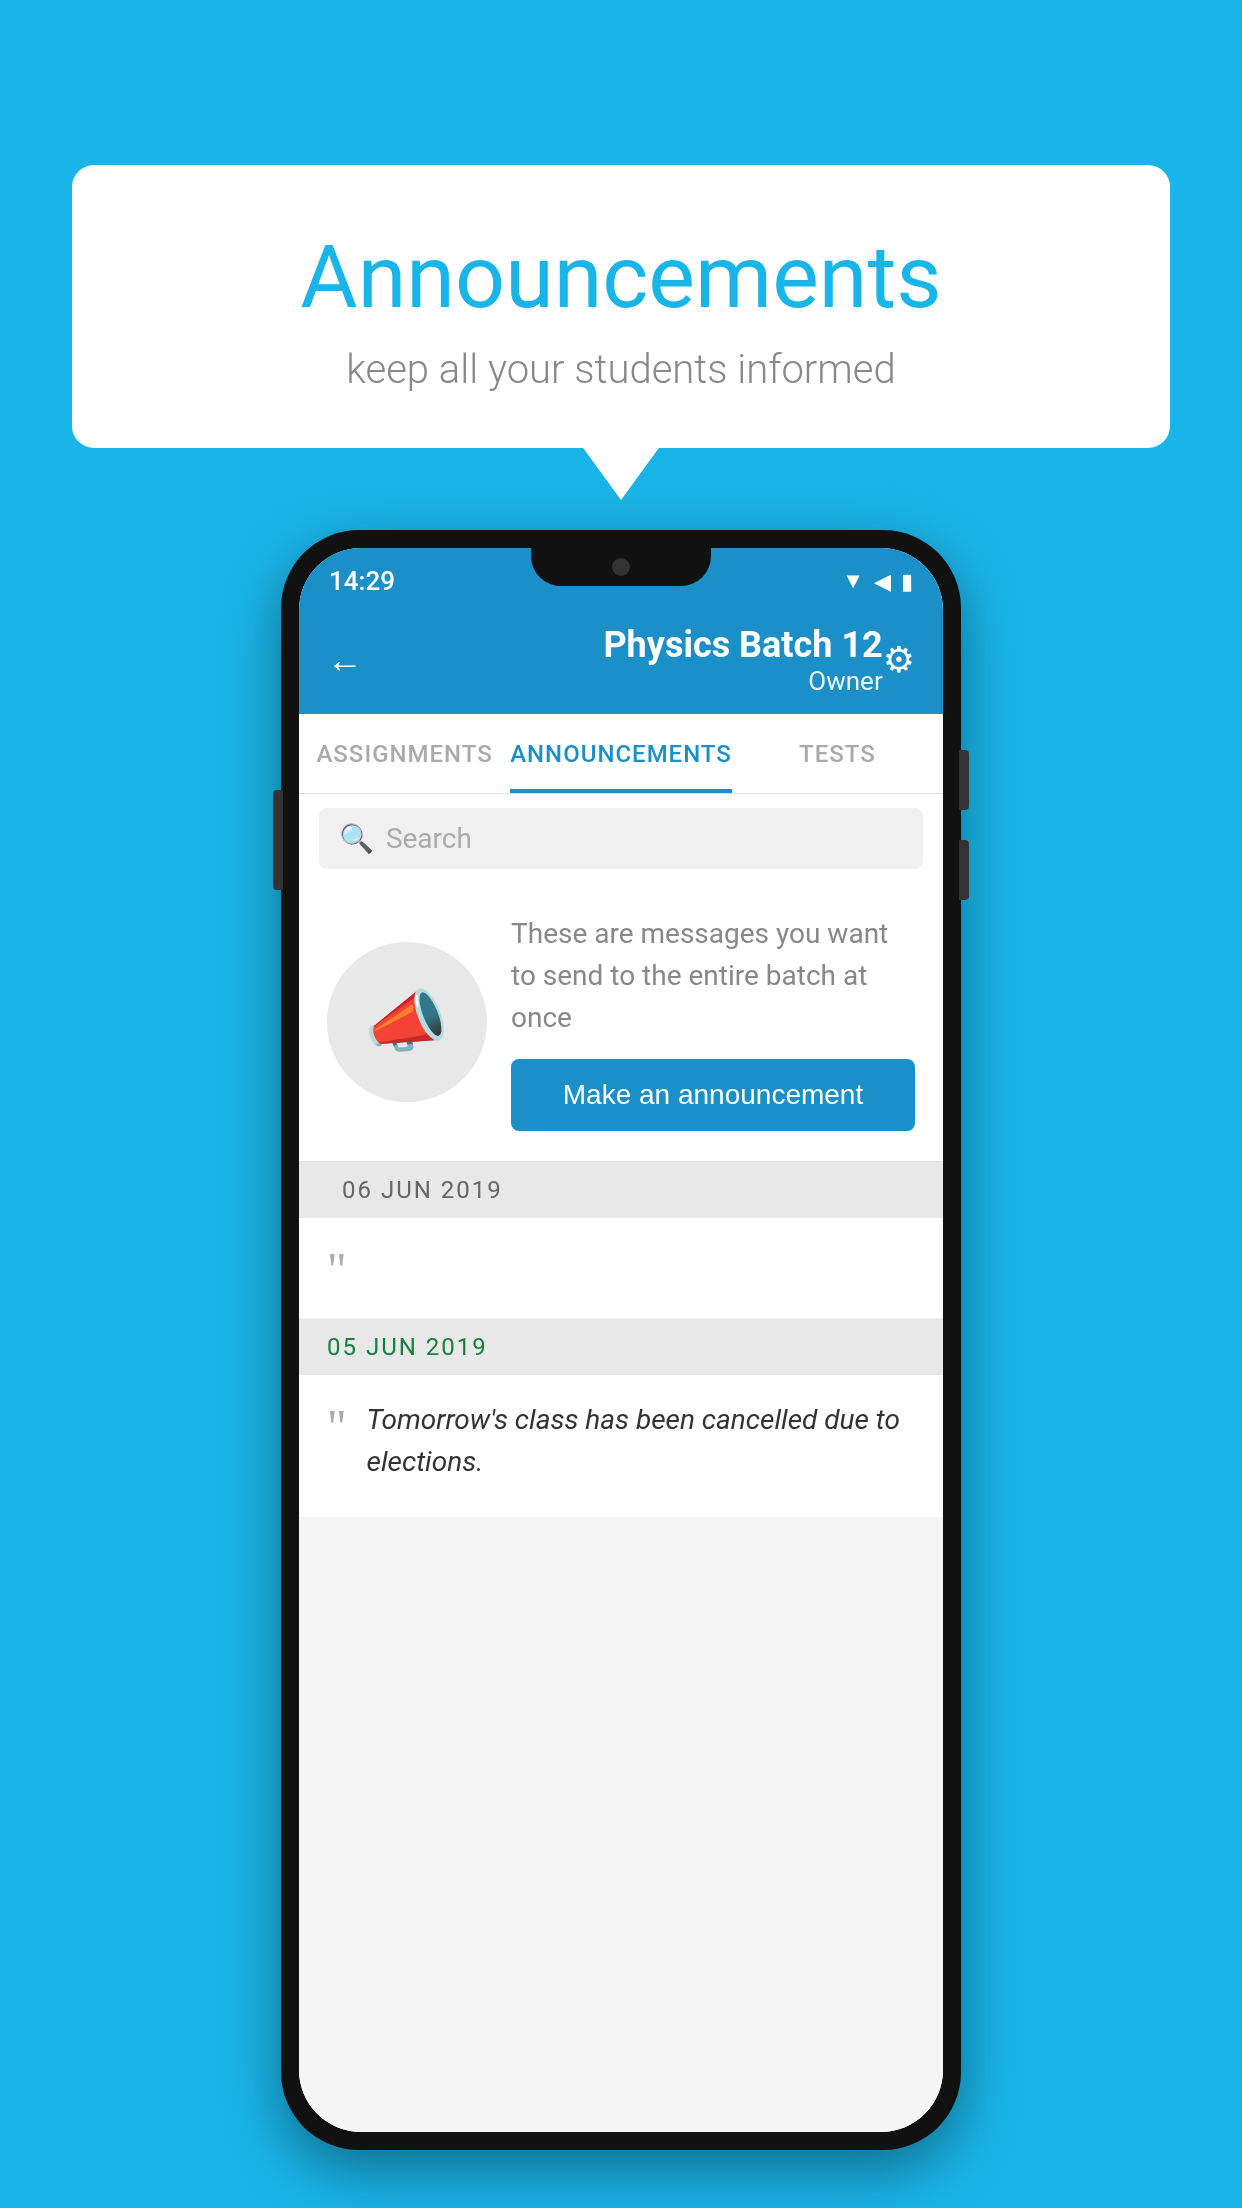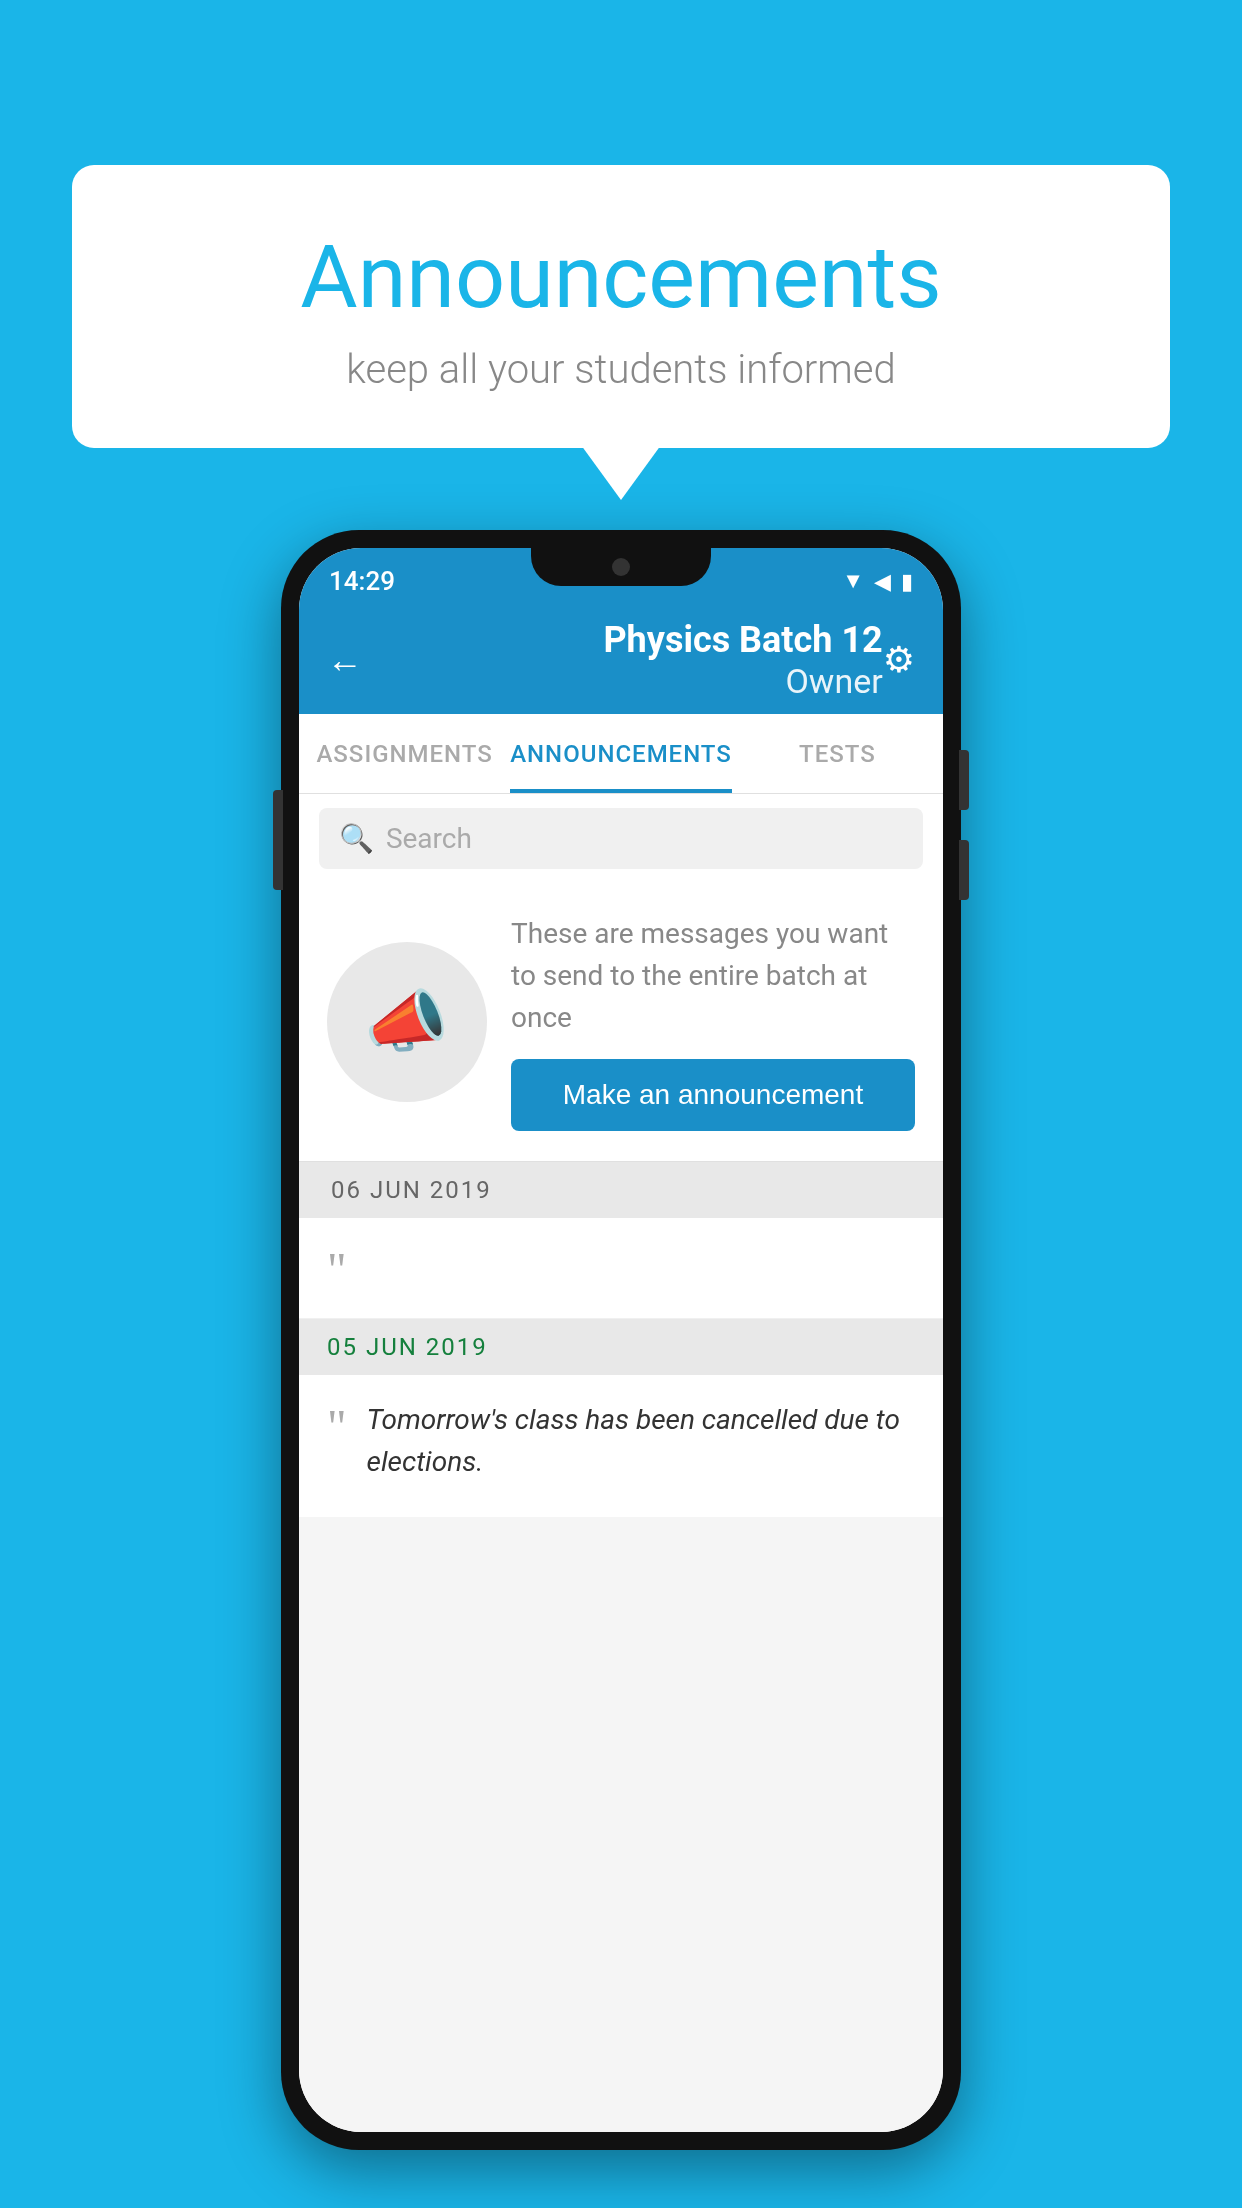--- a/index.html
+++ b/index.html
@@ -159,21 +159,21 @@
     }
 
     .header-title {
       color: white;
       font-size: 36px;
       font-weight: 700;
     }
 
     .header-subtitle {
       color: rgba(255,255,255,0.9);
-      font-size: 34px;
+      font-size: 26px;
     }
 
     .header-gear {
       color: white;
       font-size: 36px;
       cursor: pointer;
     }
 
     
     .tabs {
@@ -289,21 +289,21 @@
       font-size: 28px;
       font-weight: 500;
       cursor: pointer;
       width: 100%;
       text-align: center;
     }
 
     
     .date-divider {
       background: #e8e8e8;
-      padding: 14px 32px;
+      padding: 14px 43px;
       font-size: 24px;
       color: #666;
       letter-spacing: 2px;
     }
 
     
     .announcement-item {
       background: white;
       padding: 24px 28px;
       display: flex;

